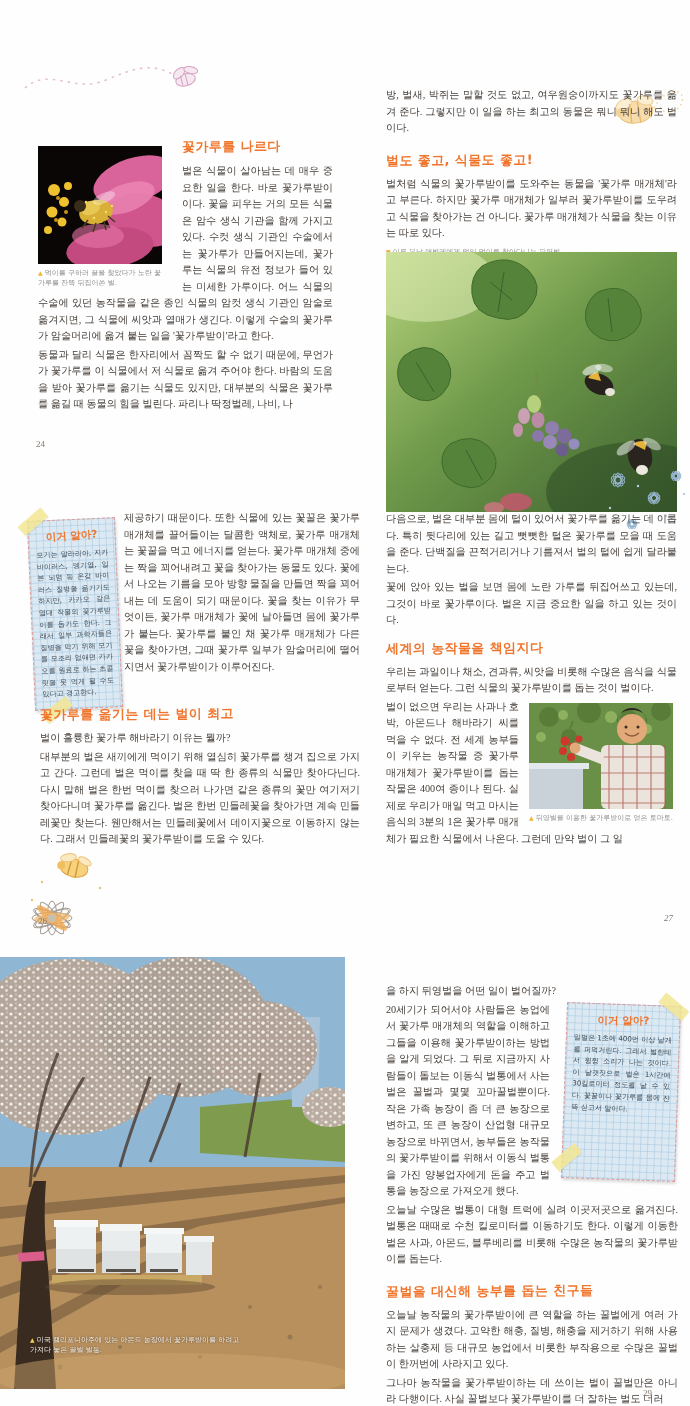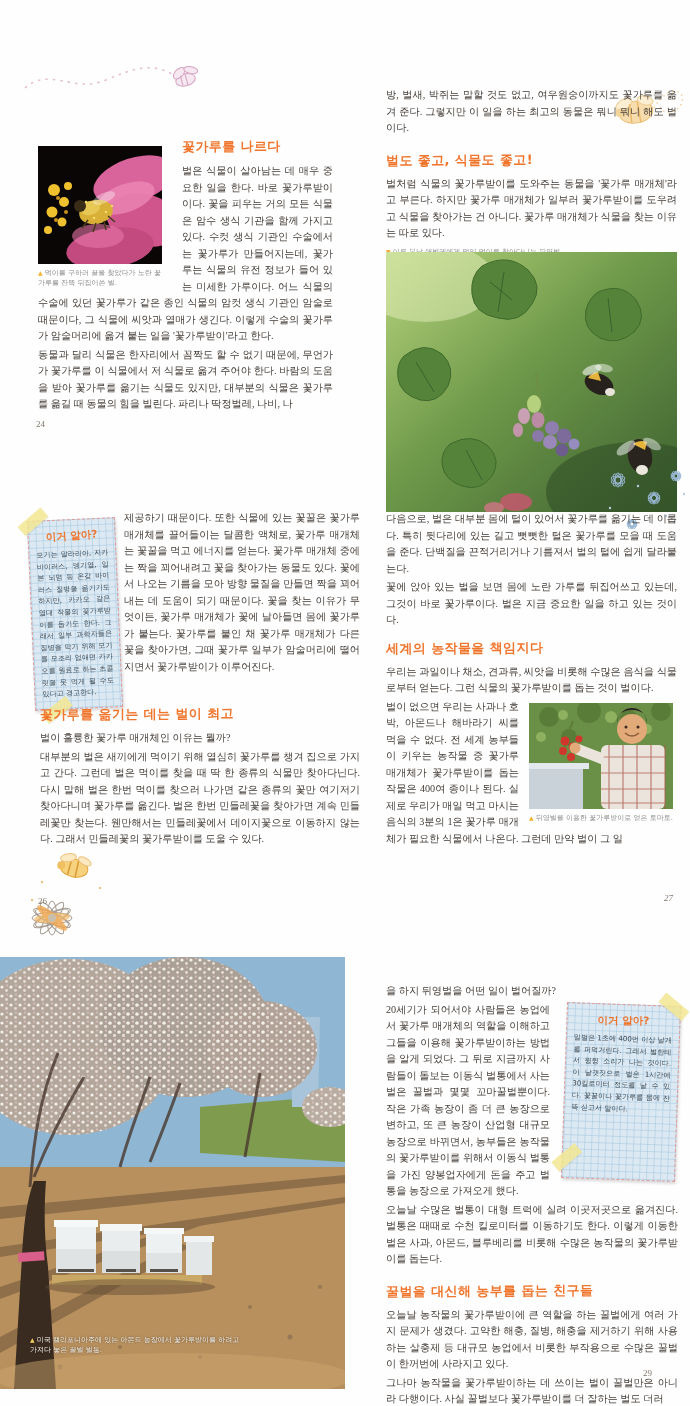--- a/index.html
+++ b/index.html
@@ -5,21 +5,21 @@
   html,body{margin:0;padding:0;background:#ffffff;}
   #book{position:relative;width:690px;height:1406px;background:#fefefe;overflow:hidden;
         font-family:"Liberation Serif","DejaVu Serif",serif;color:#423b35;}
   .abs{position:absolute;}
   .hd{color:#f0762e;font-family:"DejaVu Sans","Liberation Sans",sans-serif;font-weight:700;
       font-size:13px;letter-spacing:.4px;margin:0 0 7px 0;transform:rotate(-.4deg);}
   p.body{margin:0 0 2px 0;font-size:10.2px;line-height:16.5px;text-align:justify;}
   .cap{font-family:"DejaVu Sans","Liberation Sans",sans-serif;font-size:7px;line-height:9.5px;
        color:#8b8b8b;text-align:left;}
   .cap .mk{color:#f3b32b;font-size:6px;}
-  .pagenum{font-size:9px;color:#83786c;}
+  .pagenum{font-size:9px;color:#83786c;margin-top:20px;}
   .ph-float-l{float:left;width:132px;margin:8px 12px 2px 0;}
   .ph-float-r{float:right;width:148px;margin:4px 0 2px 10px;}
   .note{position:relative;background:#dce9f3;
         background-image:repeating-linear-gradient(0deg,rgba(140,185,214,.38) 0 1px,transparent 1px 7px),
                          repeating-linear-gradient(90deg,rgba(140,185,214,.38) 0 1px,transparent 1px 7px);
         border:1.6px dashed #e49a94;box-shadow:1px 2px 3px rgba(0,0,0,.15);padding:9px 7px 7px 7px;}
   .note-title{color:#f0762e;font-family:"DejaVu Sans","Liberation Sans",sans-serif;font-weight:700;
               font-size:10.5px;text-align:center;margin:0 0 5px 0;transform:rotate(-1.5deg);}
   .note-body{font-family:"DejaVu Sans","Liberation Sans",sans-serif;font-size:7.1px;line-height:11.6px;
              color:#3d4a55;text-align:justify;margin:0;}
@@ -95,21 +95,21 @@
               <circle cx="56" cy="72" r="1.3"></circle>
               <circle cx="74" cy="60" r="1.2"></circle>
             </g>
         </g>
       </svg>
       <div class="cap" style="width:124px;margin-top:4px;">
         <span class="mk">▲</span><span> 먹이를 구하러 꿀을 찾았다가 노란 꽃가루를 잔뜩 뒤집어쓴 벌.</span>
       </div>
     </div>
     <h2 class="hd">꽃가루를 나르다</h2>
-    <p class="body">벌은 식물이 살아남는 데 매우 중요한 일을 한다. 바로 꽃가루받이이다. 꽃을 피우는 거의 모든 식물은 암수 생식 기관을 함께 가지고 있다. 수컷 생식 기관인 수술에서는 꽃가루가 만들어지는데, 꽃가루는 식물의 유전 정보가 들어 있는 미세한 가루이다. 어느 식물의 수술에 있던 꽃가루가 같은 종인 식물의 암컷 생식 기관인 암술로 때문이다, 그 식물에 씨앗과 열매가 생긴다. 이렇게 수술의 꽃가루가 암술머리에 옮겨 붙는 일을 '꽃가루받이'라고 한다.</p>
+    <p class="body">벌은 식물이 살아남는 데 매우 중요한 일을 한다. 바로 꽃가루받이이다. 꽃을 피우는 거의 모든 식물은 암수 생식 기관을 함께 가지고 있다. 수컷 생식 기관인 수술에서는 꽃가루가 만들어지는데, 꽃가루는 식물의 유전 정보가 들어 있는 미세한 가루이다. 어느 식물의 수술에 있던 농작물을 같은 종인 식물의 암컷 생식 기관인 암술로 옮겨지면, 그 식물에 씨앗과 열매가 생긴다. 이렇게 수술의 꽃가루가 암술머리에 옮겨 붙는 일을 '꽃가루받이'라고 한다.</p>
     <p class="body">동물과 달리 식물은 한자리에서 꼼짝도 할 수 없기 때문에, 무언가가 꽃가루를 이 식물에서 저 식물로 옮겨 주어야 한다. 바람의 도움을 받아 꽃가루를 옮기는 식물도 있지만, 대부분의 식물은 꽃가루를 옮길 때 동물의 힘을 빌린다. 파리나 딱정벌레, 나비, 나</p>
   </div>
   <div class="abs pagenum" style="left:36px;top:419px;">24</div>
 
   <div class="abs" style="left:386px;top:47px;width:291px;margin-top:40px;">
     <p class="body">방, 벌새, 박쥐는 말할 것도 없고, 여우원숭이까지도 꽃가루를 옮겨 준다. 그렇지만 이 일을 하는 최고의 동물은 뭐니 뭐니 해도 벌이다.</p>
     <h2 class="hd" style="margin-top:14px;">벌도 좋고, 식물도 좋고!</h2>
     <p class="body">벌처럼 식물의 꽃가루받이를 도와주는 동물을 '꽃가루 매개체'라고 부른다. 하지만 꽃가루 매개체가 일부러 꽃가루받이를 도우려고 식물을 찾아가는 건 아니다. 꽃가루 매개체가 식물을 찾는 이유는 따로 있다.</p>
     <div class="cap" style="margin-top:5px;">
       <span class="mk" style="color:#f3a02b;">▼</span><span> 이른 봄날 애벌레에게 먹일 먹이를 찾아다니는 뒤영벌.</span>
@@ -209,21 +209,21 @@
     <div class="note" style="min-height:172px;">
       <div class="tape" style="left:-10px;top:-6px;transform:rotate(-38deg);"></div>
       <div class="tape" style="left:6px;bottom:-7px;transform:rotate(-35deg);"></div>
       <div class="note-title">이거 알아?</div>
       <p class="note-body">모기는 말라리아, 지카 바이러스, 뎅기열, 일본 뇌염 등 온갖 바이러스 질병을 옮기기도 하지만, 카카오 같은 열대 작물의 꽃가루받이를 돕기도 한다. 그래서 일부 과학자들은 질병을 막기 위해 모기를 모조리 없애면 카카오를 원료로 하는 초콜릿을 못 먹게 될 수도 있다고 경고한다.</p>
     </div>
   </div>
   <div class="abs" style="left:40px;top:510px;width:320px;">
     <p class="body" style="margin-left:84px;">제공하기 때문이다. 또한 식물에 있는 꽃꿀은 꽃가루 매개체를 끌어들이는 달콤한 액체로, 꽃가루 매개체는 꽃꿀을 먹고 에너지를 얻는다. 꽃가루 매개체 중에는 짝을 꾀어내려고 꽃을 찾아가는 동물도 있다. 꽃에서 나오는 기름을 모아 방향 물질을 만들면 짝을 꾀어내는 데 도움이 되기 때문이다. 꽃을 찾는 이유가 무엇이든, 꽃가루 매개체가 꽃에 날아들면 몸에 꽃가루가 붙는다. 꽃가루를 붙인 채 꽃가루 매개체가 다른 꽃을 찾아가면, 그때 꽃가루 일부가 암술머리에 떨어지면서 꽃가루받이가 이루어진다.</p>
     <h2 class="hd" style="margin-top:30px;">꽃가루를 옮기는 데는 벌이 최고</h2>
-    <p class="body">벌이 훌륭한 꽃가루 매개체인 이유는 뭘까?</p>
+    <p class="body">벌이 훌륭한 꽃가루 해바라기 이유는 뭘까?</p>
     <p class="body">대부분의 벌은 새끼에게 먹이기 위해 열심히 꽃가루를 챙겨 집으로 가지고 간다. 그런데 벌은 먹이를 찾을 때 딱 한 종류의 식물만 찾아다닌다. 다시 말해 벌은 한번 먹이를 찾으러 나가면 같은 종류의 꽃만 여기저기 찾아다니며 꽃가루를 옮긴다. 벌은 한번 민들레꽃을 찾아가면 계속 민들레꽃만 찾는다. 웬만해서는 민들레꽃에서 데이지꽃으로 이동하지 않는다. 그래서 민들레꽃의 꽃가루받이를 도울 수 있다.</p>
   </div>
 
   <svg class="abs" style="left:12px;top:842px;" width="108" height="116" viewBox="0 0 108 116">
     <g transform="translate(40,76)">
       <g stroke="#a39a90" fill="none" stroke-width="1">
         <ellipse rx="20" ry="5.5"></ellipse>
           <ellipse rx="20" ry="5.5" transform="rotate(25)"></ellipse>
           <ellipse rx="20" ry="5.5" transform="rotate(-25)"></ellipse>
         <ellipse rx="19" ry="5" transform="rotate(55)"></ellipse>

